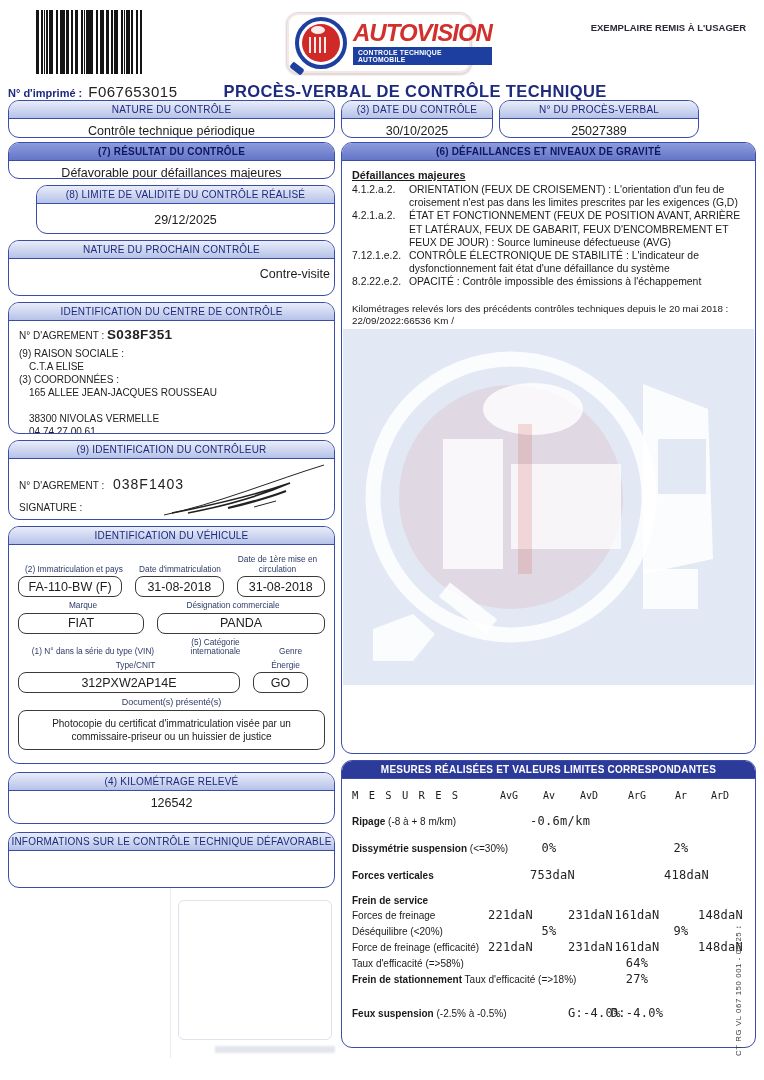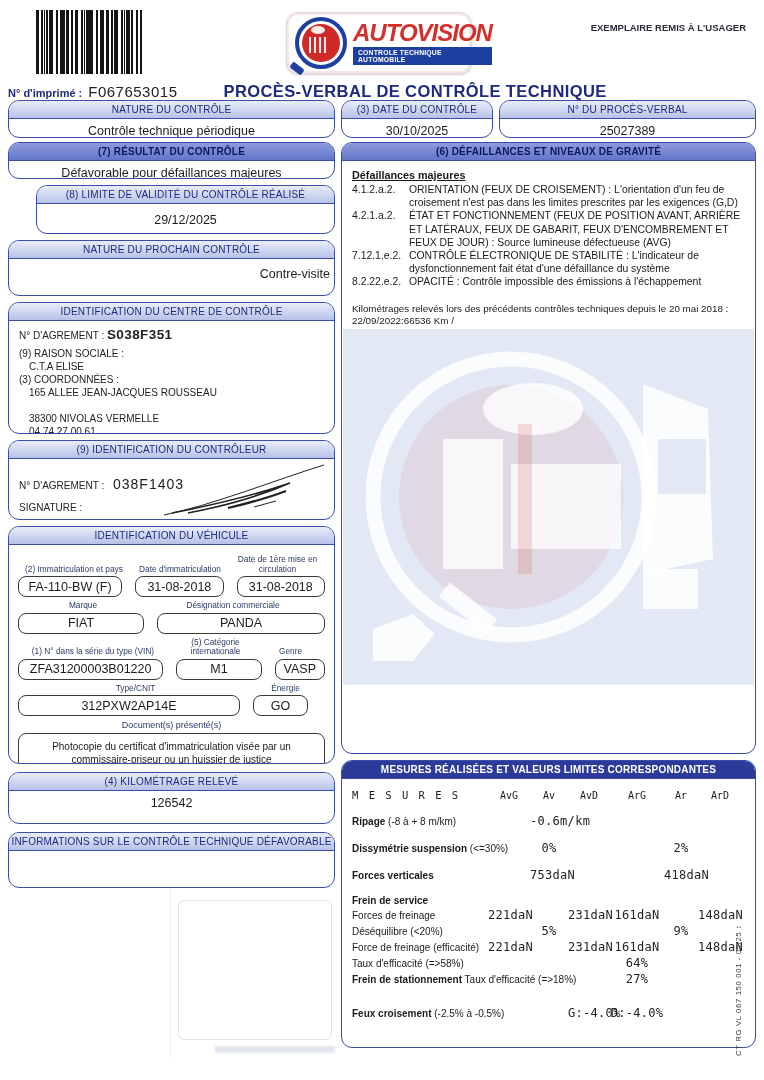--- a/index.html
+++ b/index.html
@@ -30,21 +30,21 @@
   .doc-title{font-size:16.5px;font-weight:bold;color:#1d2a7d;margin-left:46px;letter-spacing:.4px;}
 
   
   .box{border:1.4px solid #3b4da8;border-radius:11px;background:#fff;overflow:hidden;box-sizing:border-box;position:relative;}
   .bh{background:linear-gradient(#e9edf9,#b6c2e8);color:#1d2a7d;font-size:10px;text-align:center;
       padding:3px 2px;border-bottom:1.2px solid #3b4da8;letter-spacing:.2px;white-space:nowrap;}
   .bh.mid{background:linear-gradient(#8d9cdc,#6575c8);color:#0e1760;font-weight:bold;}
   .bh.dark{background:#2c3a9a;color:#fff;font-weight:bold;}
   .bval{font-size:12.5px;color:#1c1c1c;text-align:center;padding:5px 4px;}
 
-  .top-row{position:absolute;left:8px;top:100px;width:748px;display:flex;gap:6px;}
+  .top-row{position:absolute;left:8px;top:100px;width:691px;display:flex;gap:6px;}
   .left-col{position:absolute;left:8px;top:142px;width:327px;display:flex;flex-direction:column;gap:6px;}
   .right-col{position:absolute;left:341px;top:142px;width:415px;display:flex;flex-direction:column;gap:6px;}
 
   .txt{font-size:10px;color:#222;line-height:1.32;}
   .centre-body{padding:5px 10px 4px 10px;}
   .centre-body .big{font-size:13.5px;font-weight:bold;letter-spacing:.4px;}
   .ind{padding-left:10px;}
 
   .ctrl-body{padding:10px 10px;position:relative;font-size:10px;}
   .ctrl-body .agr-val{font-size:14px;letter-spacing:1px;margin-left:6px;}
@@ -194,25 +194,20 @@
           <div class="flabel" style="width:170px;">Désignation commerciale</div>
         </div>
         <div class="prow">
           <div class="plate" style="width:126px;">FIAT</div>
           <div class="plate" style="width:168px;">PANDA</div>
         </div>
         <div class="lrow">
           <div class="flabel" style="width:150px;">(1) N° dans la série du type (VIN)</div>
           <div class="flabel" style="width:95px;">(5) Catégorie internationale</div>
           <div class="flabel" style="width:55px;">Genre</div>
-        </div>
-        <div class="prow">
-          <div class="plate" style="width:150px;">ZFA31200003B01220</div>
-          <div class="plate" style="width:88px;">M1</div>
-          <div class="plate" style="width:52px;">VASP</div>
         </div>
         <div class="lrow">
           <div class="flabel" style="width:235px;">Type/CNIT</div>
           <div class="flabel" style="width:65px;">Énergie</div>
         </div>
         <div class="prow">
           <div class="plate" style="width:222px;">312PXW2AP14E</div>
           <div class="plate" style="width:55px;">GO</div>
         </div>
         <div class="lrow" style="justify-content:center;">
@@ -378,21 +373,21 @@
     <div class="m-label"><span class="m-bold">Frein de stationnement</span><span class="m-norm"> Taux d'efficacité (=&gt;18%)</span></div>
     <div class="m-cell"></div>
     <div class="m-cell"></div>
     <div class="m-cell"></div>
     <div class="m-cell">27%</div>
     <div class="m-cell"></div>
     <div class="m-cell"></div>
   </div>
 
   <div class="m-row gap">
-    <div class="m-label"><span class="m-bold">Feux croisement</span><span class="m-norm"> (-2.5% à -0.5%)</span></div>
+    <div class="m-label"><span class="m-bold">Feux suspension</span><span class="m-norm"> (-2.5% à -0.5%)</span></div>
     <div class="m-cell"></div>
     <div class="m-cell"></div>
     <div class="m-cell">G:-4.0%</div>
     <div class="m-cell">D:-4.0%</div>
     <div class="m-cell"></div>
     <div class="m-cell"></div>
   </div>
 </div>
       </div>
     </div>

